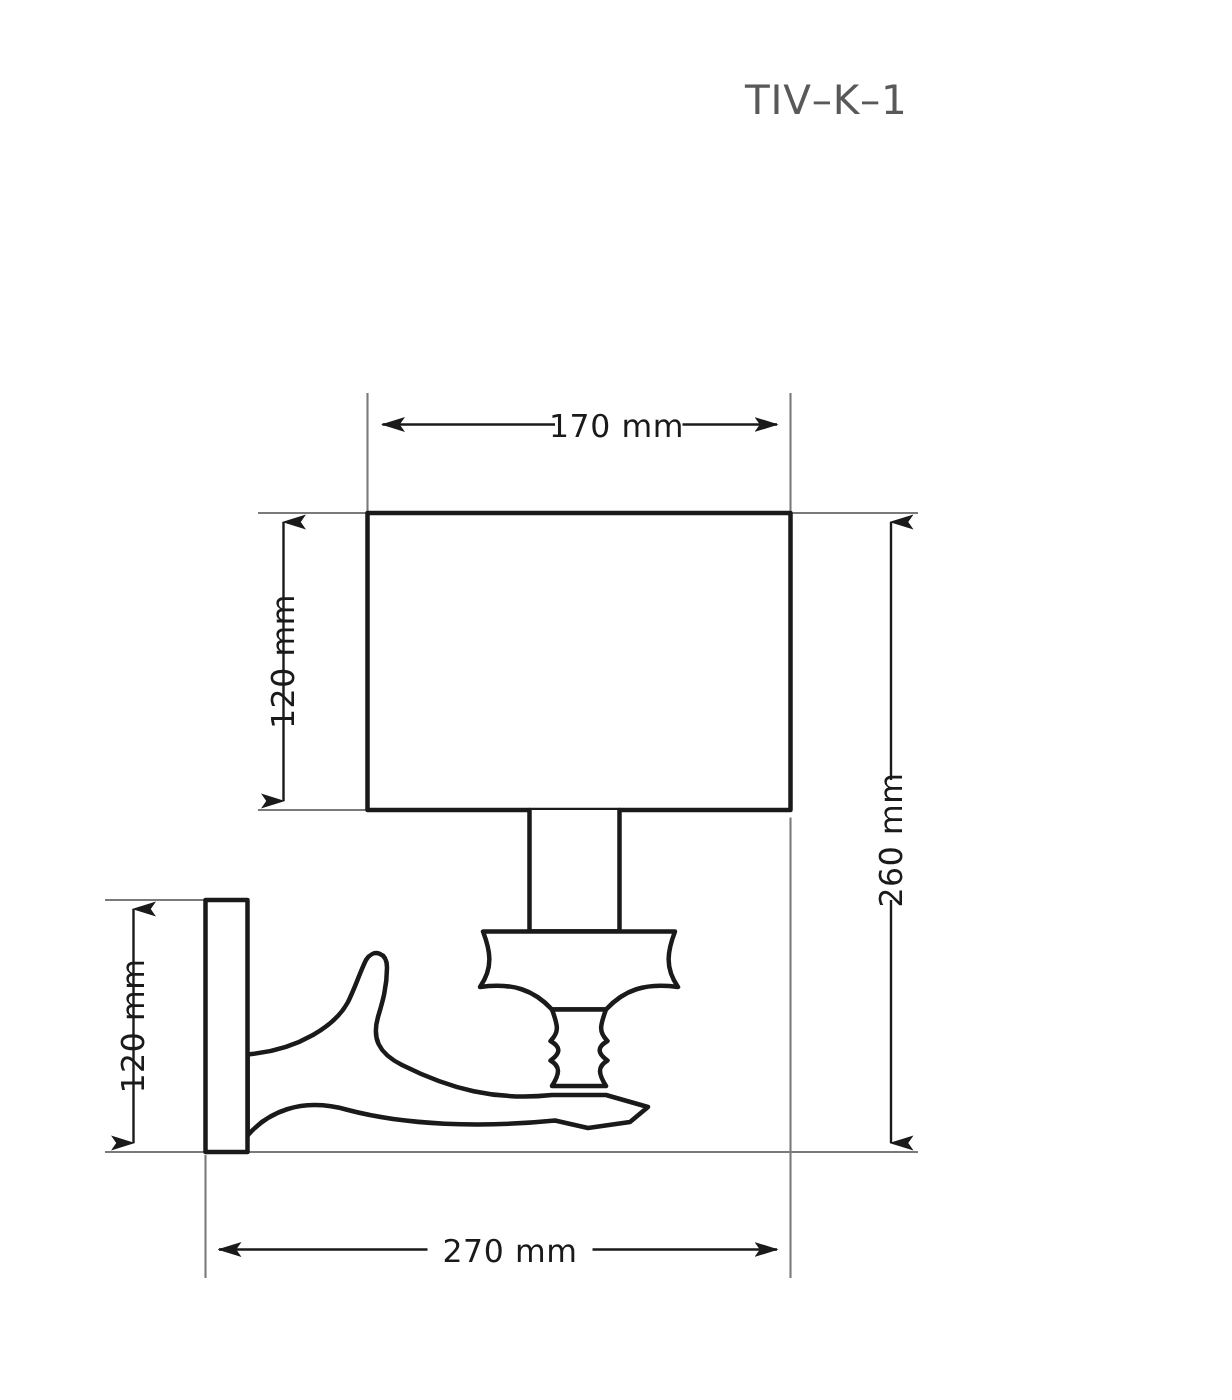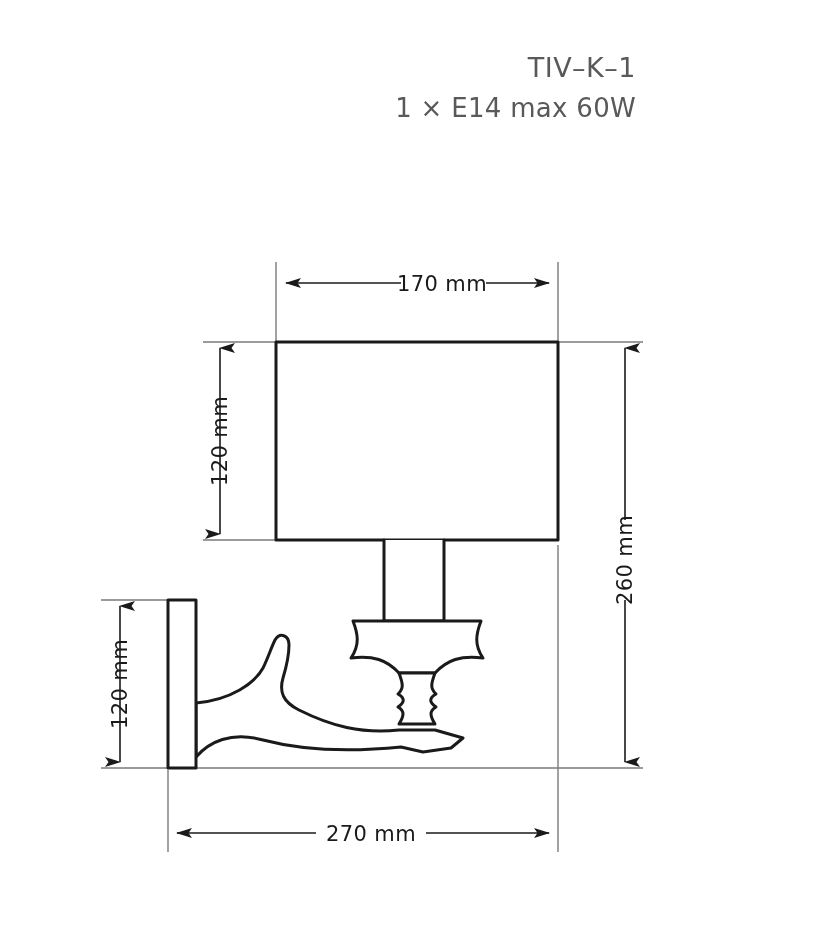--- a/index.html
+++ b/index.html
@@ -13,21 +13,20 @@
     position: relative;
     font-family: "DejaVu Sans", sans-serif;
     overflow: hidden;
   }
   #drawing-root {
     position: absolute;
     top: 0;
     left: 0;
     width: 677px;
     height: 933px;
-    padding-left: 31px;
   }
   .hdr {
     position: absolute;
     right: 72px;
     text-align: right;
     color: #595959;
     font-weight: 400;
     white-space: pre;
   }
   #product-code {
@@ -48,21 +47,20 @@
     letter-spacing: 0.4px;
   }
 </style>
 </head>
 <body>
 
 <div id="drawing-root">
 
   <div class="hdr" id="product-code">TIV–K–1</div>
 
-  <div class="hdr" id="lamp-spec">1 × E14 max 60W</div>
 
   <svg width="821" height="933" viewBox="0 0 821 933">
 
     <defs>
       <marker id="arrUp" markerWidth="12" markerHeight="16" refX="6" refY="1" orient="auto" markerUnits="userSpaceOnUse">
         <path d="M6,0 L11,16 L6,12.5 L1,16 Z" fill="#1a1a1a"></path>
       </marker>
       <marker id="arrDown" markerWidth="12" markerHeight="16" refX="6" refY="15" orient="auto" markerUnits="userSpaceOnUse">
         <path d="M6,16 L11,0 L6,3.5 L1,0 Z" fill="#1a1a1a"></path>
       </marker>

